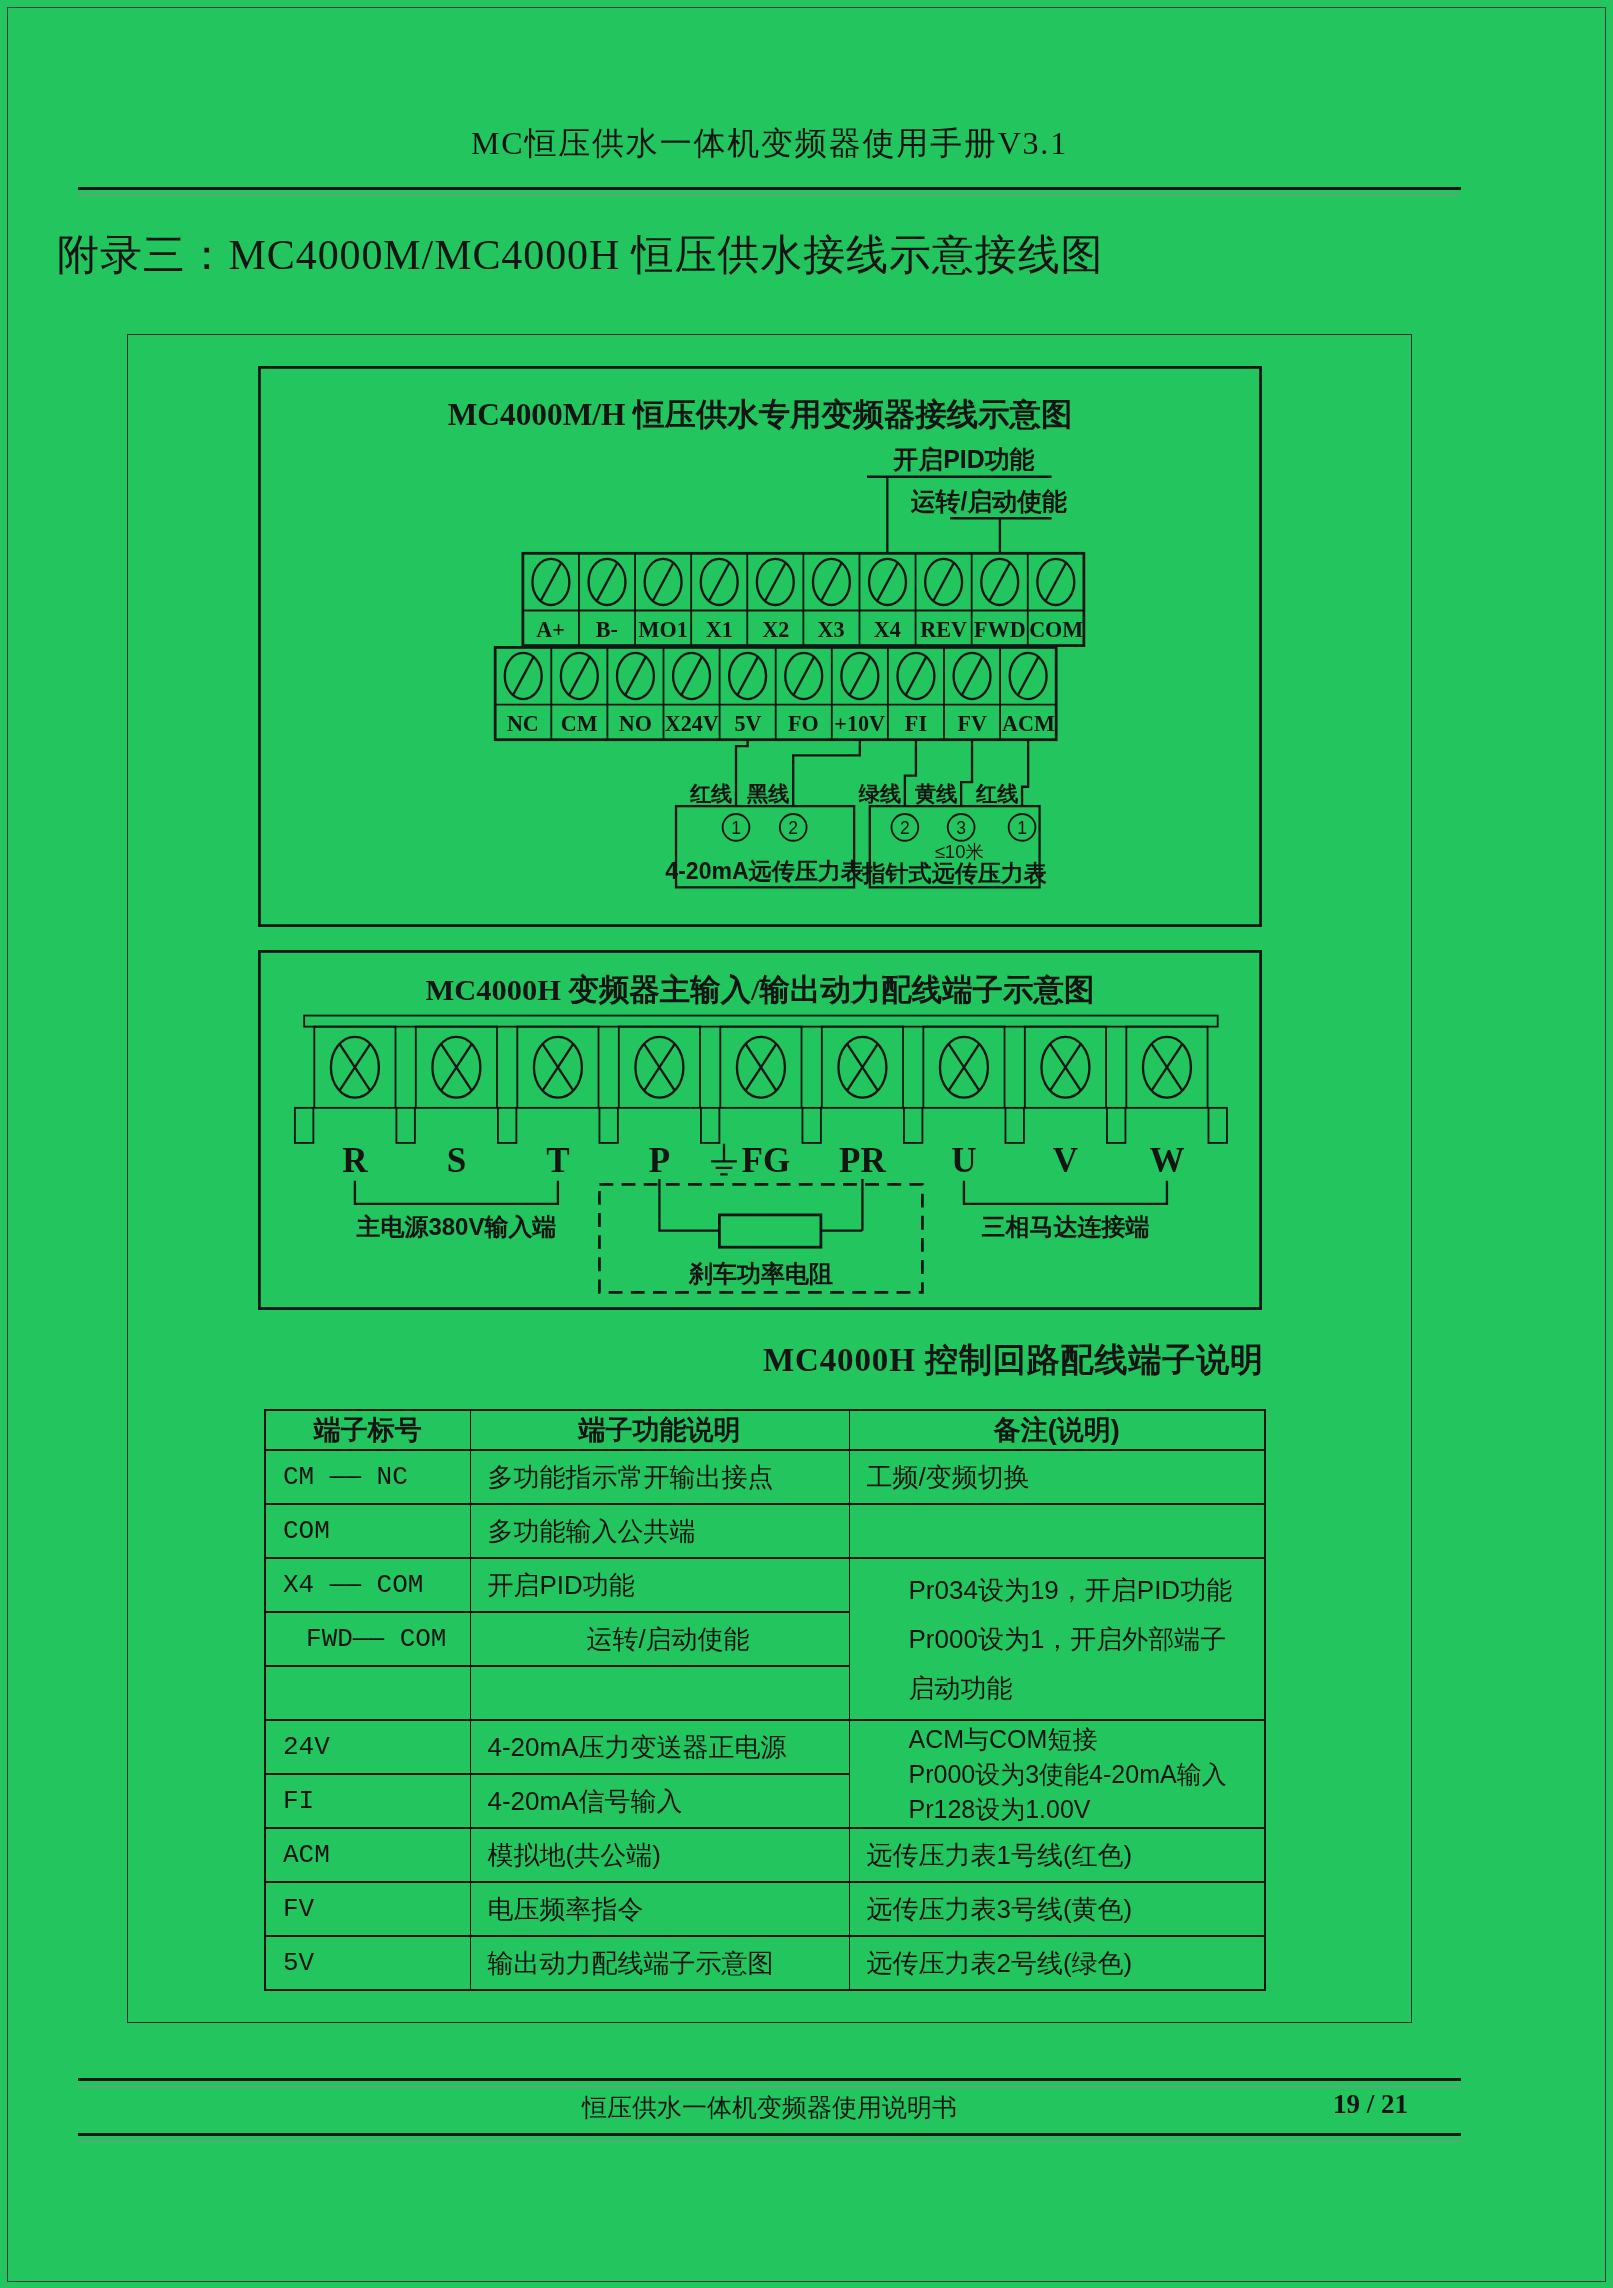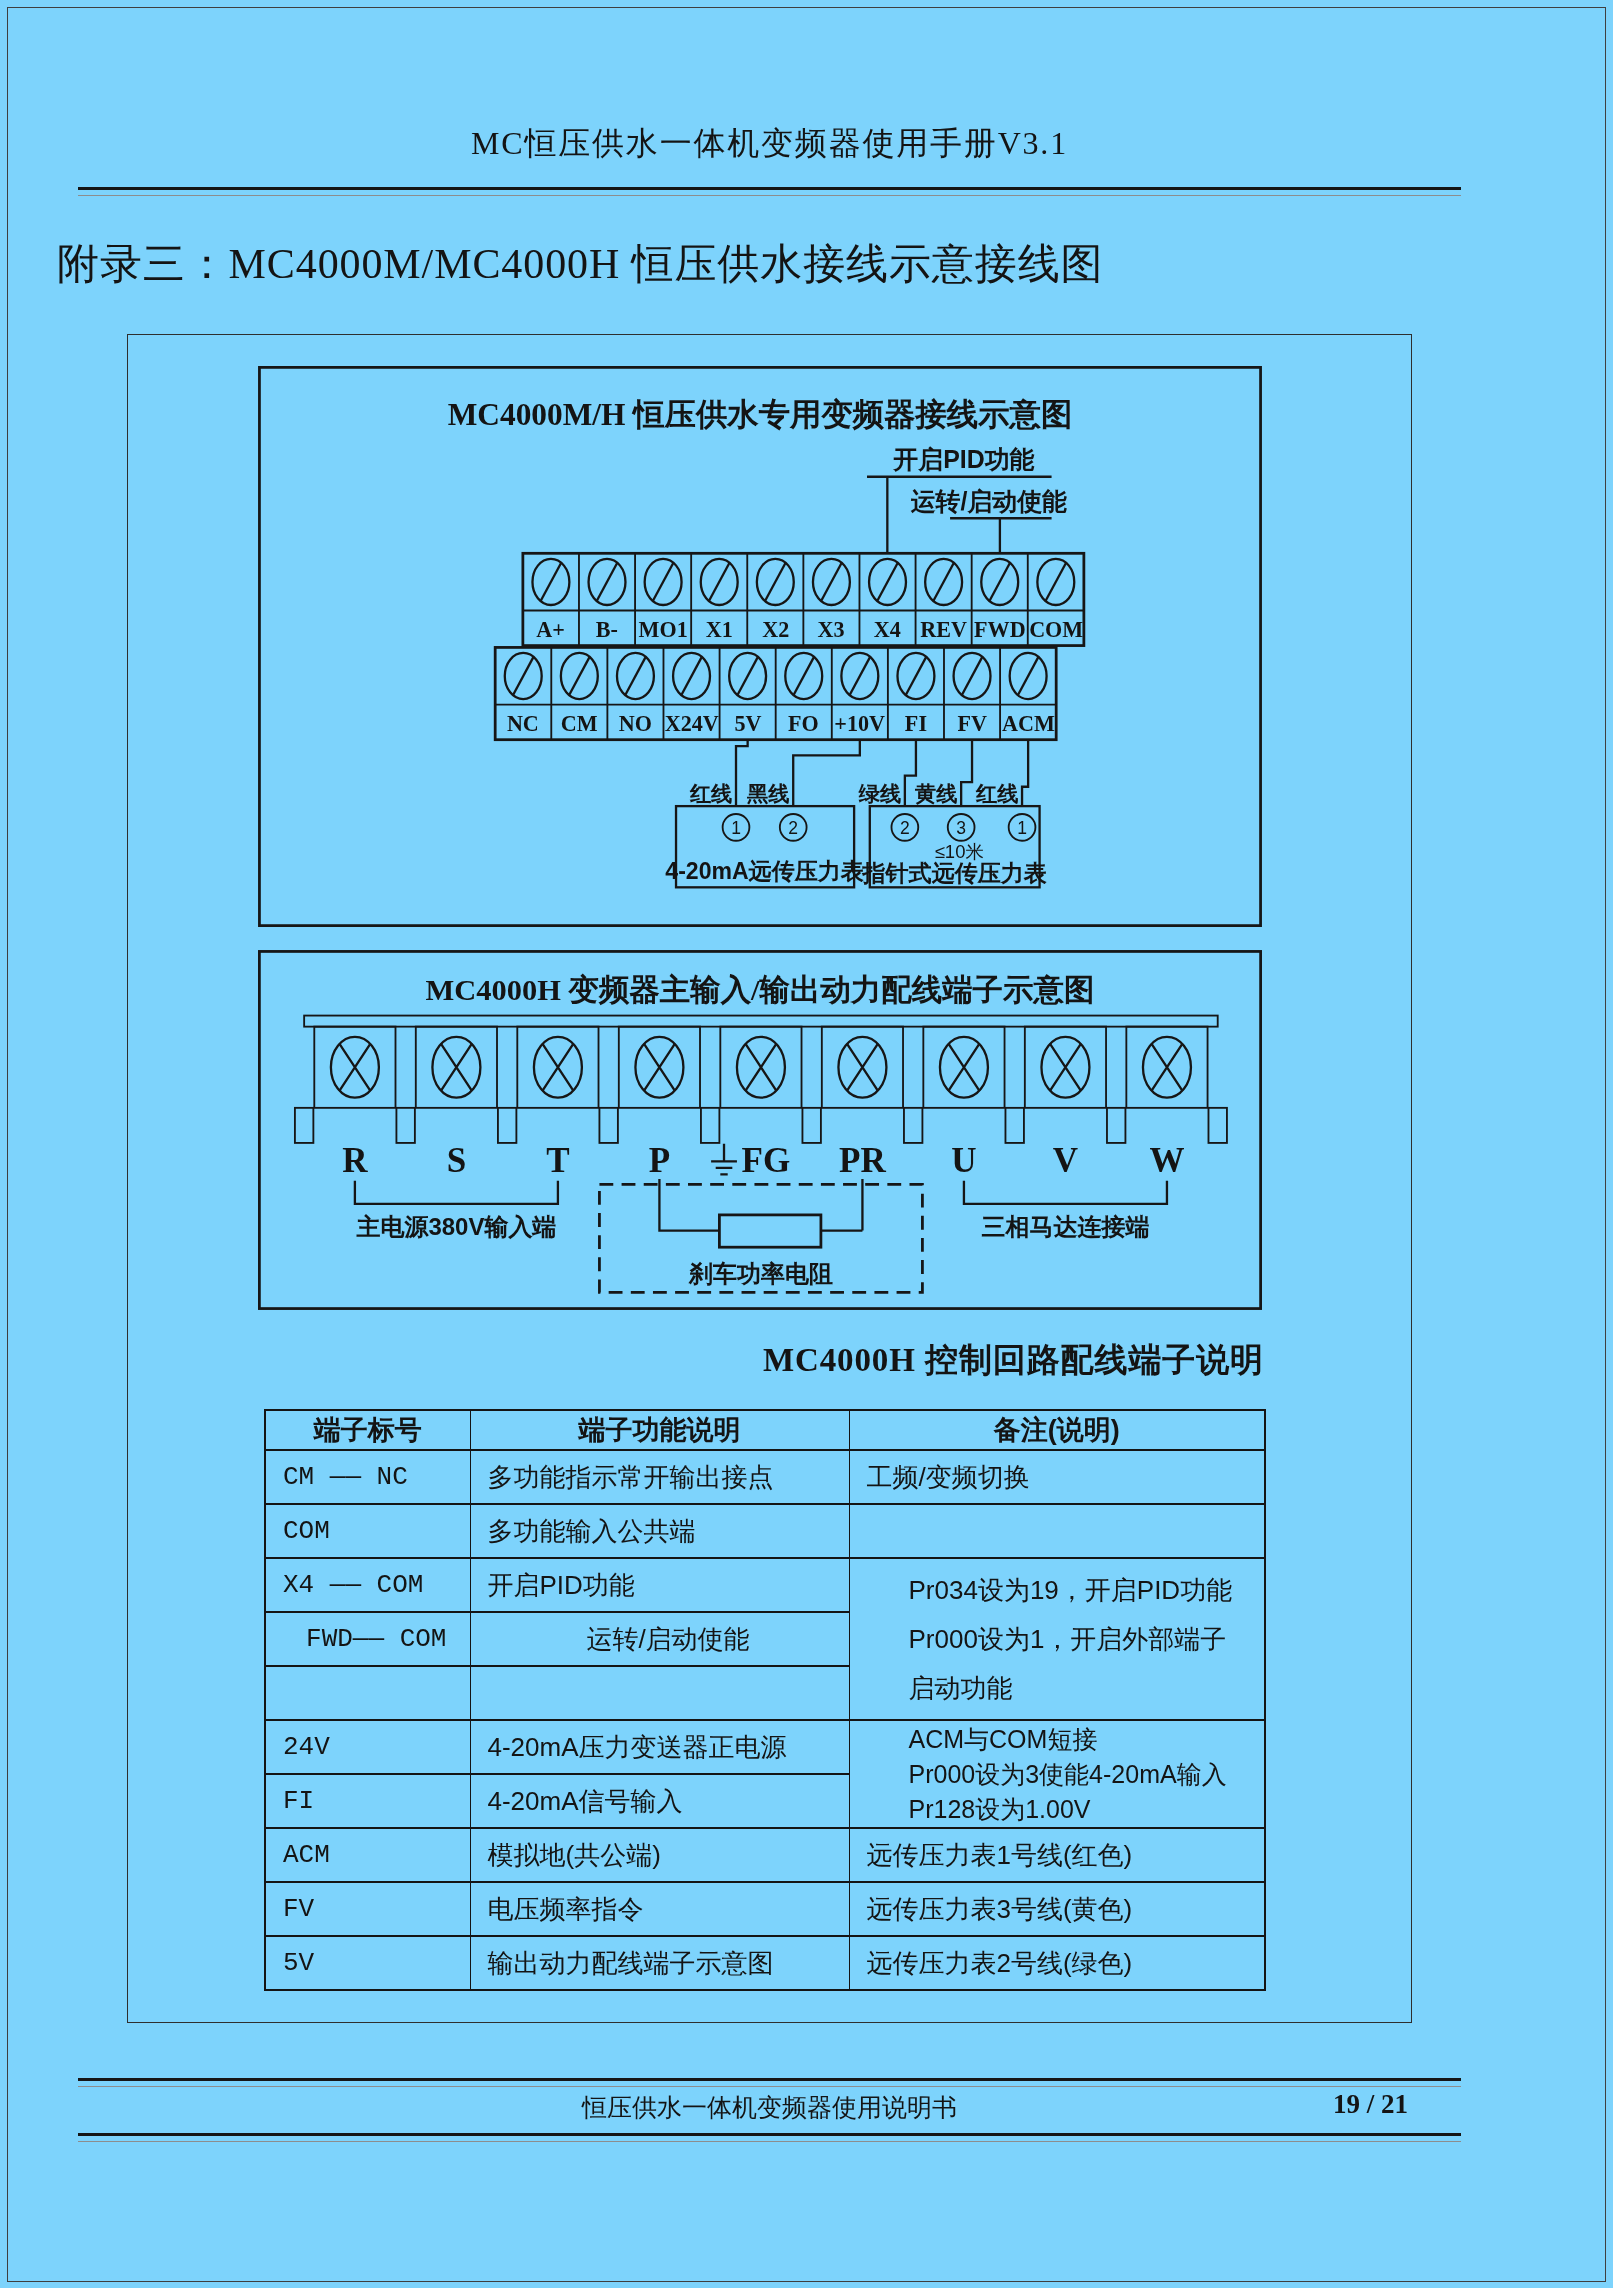--- a/index.html
+++ b/index.html
@@ -1,26 +1,26 @@
 <!DOCTYPE html>
 <html style="font-size:14.8px"><head>
 <meta charset="utf-8">
 <style>
   html,body{margin:0;padding:0;background:#e8e8e8;}
-  .page{position:relative;width:1613px;height:2289px;background:#7dd3fc;margin:0 auto;
+  .page{position:relative;width:1613px;height:2289px;background:#22c55e;margin:0 auto;
         font-family:"Liberation Sans","DejaVu Sans",sans-serif;color:#141414;overflow:hidden;}
   .page-border{position:absolute;inset:7.4px;border:1.8px solid #3f3f3f;pointer-events:none;}
   .doc-header{position:absolute;left:78px;top:122px;width:1383px;text-align:center;
               font-family:"Liberation Serif","DejaVu Serif",serif;font-size:32px;letter-spacing:1.8px;}
   .rule{position:absolute;left:78px;width:1383px;height:9.2px;box-sizing:border-box;
         border-top:3.7px solid #161616;border-bottom:1.8px solid #8d8d8d;}
   .rule-header{top:187px;}
   .rule-footer-top{top:2078px;}
   .rule-footer-bottom{top:2133px;}
-  .section-title{position:absolute;left:57px;top:236px;
+  .section-title{position:absolute;left:57px;top:227px;
                  font-family:"Liberation Serif","DejaVu Serif",serif;font-size:42px;letter-spacing:0.9px;}
   .outer-box{position:absolute;left:127px;top:334px;width:1285px;height:1689px;
              border:1.8px solid #2e2e2e;box-sizing:border-box;}
   .svg-abs{position:absolute;}
   svg text{fill:#141414;}
   .t-title{font-family:"Liberation Serif","DejaVu Serif",serif;font-weight:bold;}
   .t-cn{font-family:"Liberation Sans","DejaVu Sans",sans-serif;font-weight:bold;}
   .t-term{font-family:"Liberation Serif","DejaVu Serif",serif;font-weight:bold;}
   .ln{stroke:#161616;fill:none;}
   .tbl-title{position:absolute;left:264px;top:1338px;width:1000px;text-align:right;

